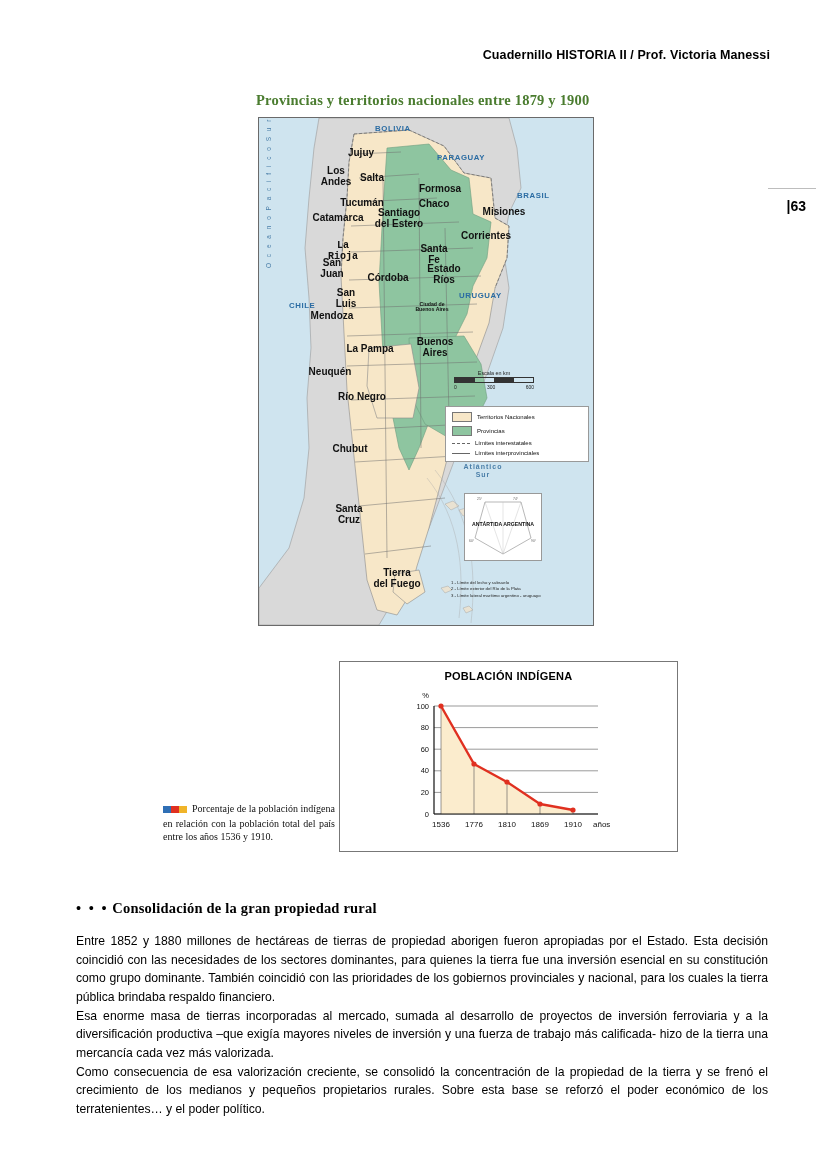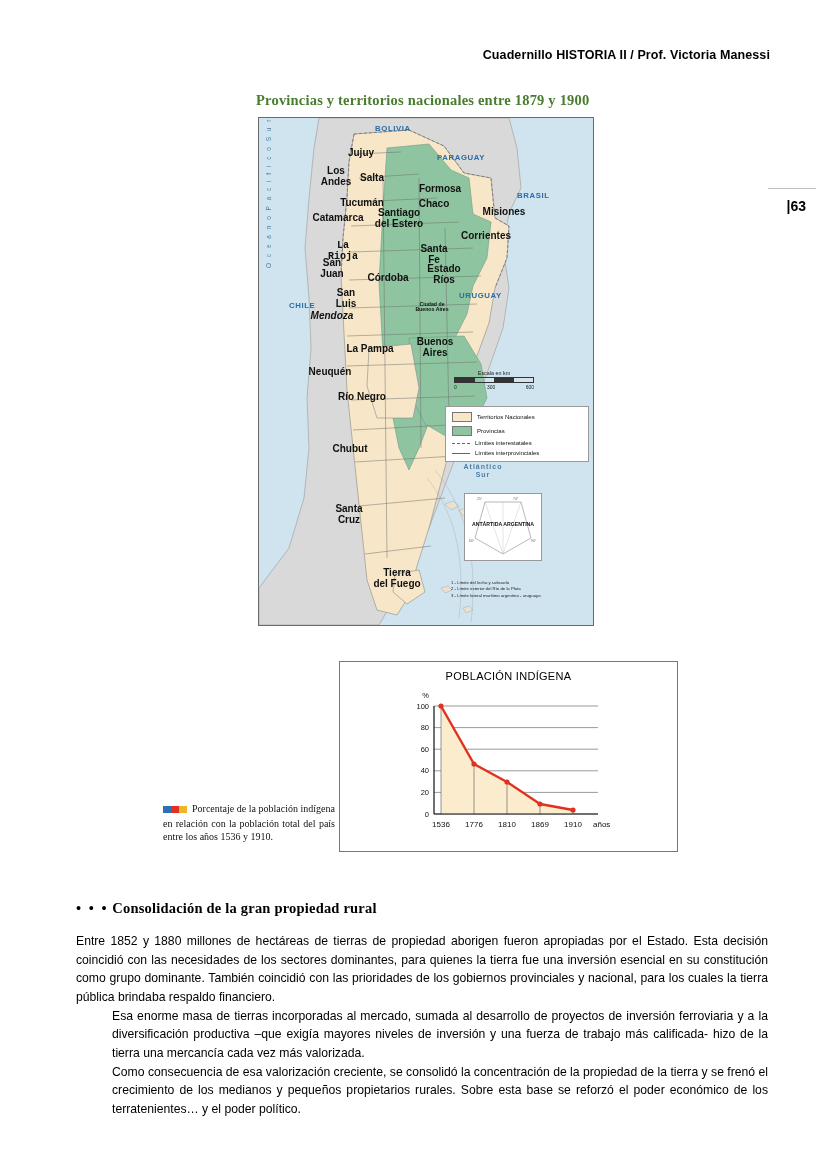--- a/index.html
+++ b/index.html
@@ -188,21 +188,21 @@
     height: 189px;
     border: 1px solid #777;
     background: #ffffff;
   }
   .chart-title {
     position: absolute;
     top: 8px;
     left: 0; right: 0;
     text-align: center;
     font-size: 11px;
-    font-weight: normal;
+    font-weight: bold;
     letter-spacing: 0.3px;
   }
   .chart-svg { position: absolute; left: 0; top: 0; }
 
   .caption-block {
     position: absolute;
     left: 163px;
     top: 802px;
     width: 172px;
     font-family: "Liberation Serif", serif;
@@ -237,21 +237,21 @@
   .body-text {
     position: absolute;
     left: 76px;
     top: 932px;
     width: 692px;
     font-size: 12.2px;
     line-height: 1.52;
     text-align: justify;
   }
   .body-text p { margin: 0 0 0 0; }
-  .body-text p + p { margin-top: 0.5px; margin-left: 36px; }
+  .body-text p + p { margin-top: 0.5px; }
 </style>
 </head>
 <body>
 
 <div class="header">Cuadernillo HISTORIA II / Prof. Victoria Manessi</div>
 <div class="page-rule"></div>
 <div class="page-number">|63</div>
 
 <div class="map-title">Provincias y territorios nacionales entre 1879 y 1900</div>
 
@@ -345,21 +345,21 @@
 Fe</div>
   <div class="map-label" style="left:56px; top:140px; width:34px;">San
 Juan</div>
   <div class="map-label" style="left:106px; top:155px; width:46px;">Córdoba</div>
   <div class="map-label" style="left:166px; top:146px; width:38px;">Estado
 Ríos</div>
   <div class="map-label" style="left:70px; top:170px; width:34px;">San
 Luis</div>
   <div class="map-label small" style="left:142px; top:184px; width:62px;">Ciudad de
 Buenos Aires</div>
-  <div class="map-label" style="left:48px; top:193px; width:50px;font-style:italic;">Mendoza</div>
+  <div class="map-label" style="left:48px; top:193px; width:50px;">Mendoza</div>
   <div class="map-label" style="left:84px; top:226px; width:54px;">La Pampa</div>
   <div class="map-label" style="left:148px; top:219px; width:56px;">Buenos
 Aires</div>
   <div class="map-label" style="left:46px; top:249px; width:50px;">Neuquén</div>
   <div class="map-label" style="left:76px; top:274px; width:54px;">Río Negro</div>
   <div class="map-label" style="left:68px; top:326px; width:46px;">Chubut</div>
   <div class="map-label" style="left:68px; top:386px; width:44px;">Santa
 Cruz</div>
   <div class="map-label" style="left:110px; top:450px; width:56px;">Tierra
 del Fuego</div>

